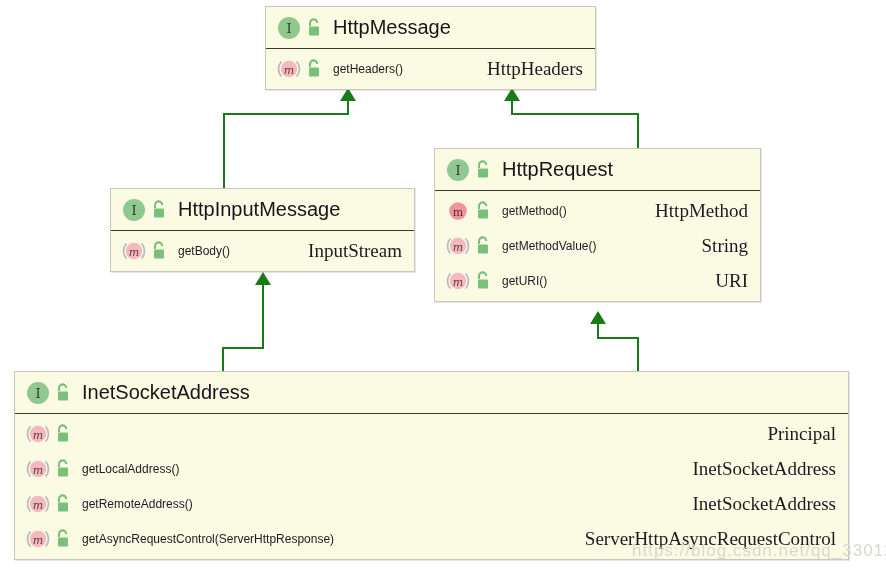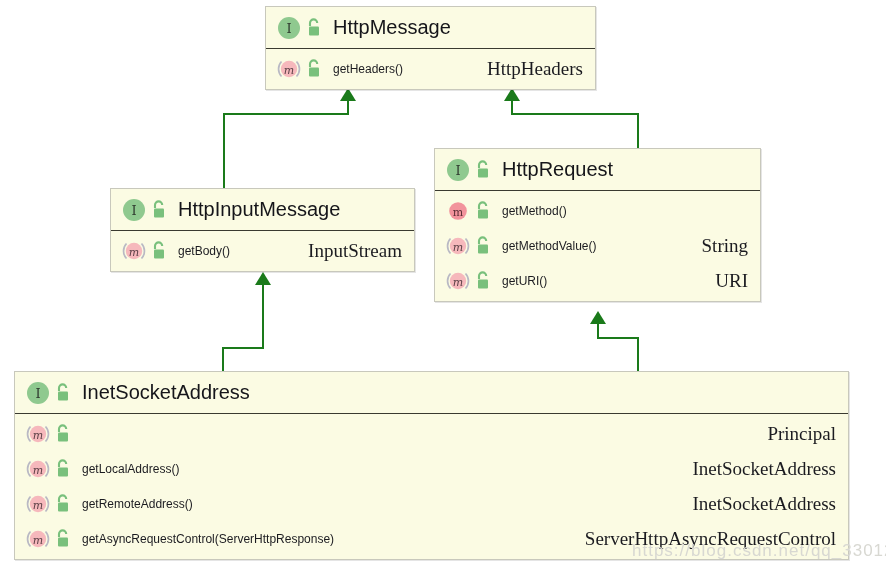--- a/index.html
+++ b/index.html
@@ -238,20 +238,21 @@
           </svg>
         </span>
         <span class="icon-lock">
           <svg width="20" height="22" viewBox="0 0 20 22">
             <path d="M6 9 V6 a3.6 3.6 0 0 1 7.2 0" fill="none" stroke="#79c07c" stroke-width="2.1"></path>
             <rect x="5" y="9.5" width="10" height="9" rx="1" fill="#79c07c"></rect>
           </svg>
         </span>
         <span class="member-name">getMethod()</span>
         <span class="spacer"></span>
+        <span class="member-type">HttpMethod</span>
       </div>
 
       <div class="uml-row">
         <span class="icon-method">
           <svg width="26" height="26" viewBox="0 0 26 26">
             <path d="M5.5 5.5 A11 11 0 0 0 5.5 20.5" fill="none" stroke="#b9b9c4" stroke-width="1.7"></path>
             <path d="M20.5 5.5 A11 11 0 0 1 20.5 20.5" fill="none" stroke="#b9b9c4" stroke-width="1.7"></path>
             <circle cx="13" cy="13" r="8.2" fill="#f6b8bc"></circle>
             <text x="13" y="17.5" font-family="DejaVu Serif, serif" font-size="11" font-style="italic" fill="#5d4147" text-anchor="middle">m</text>
           </svg>

